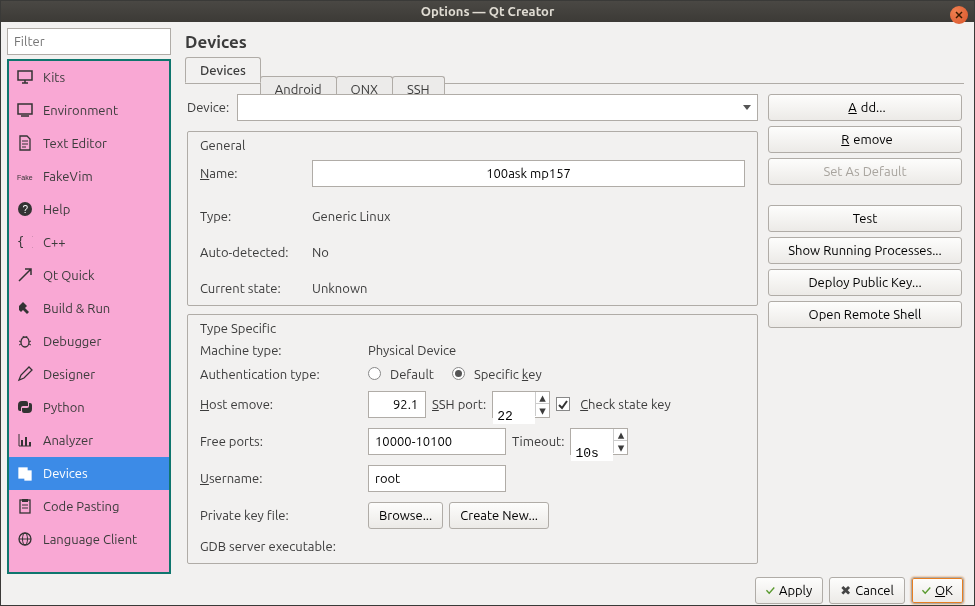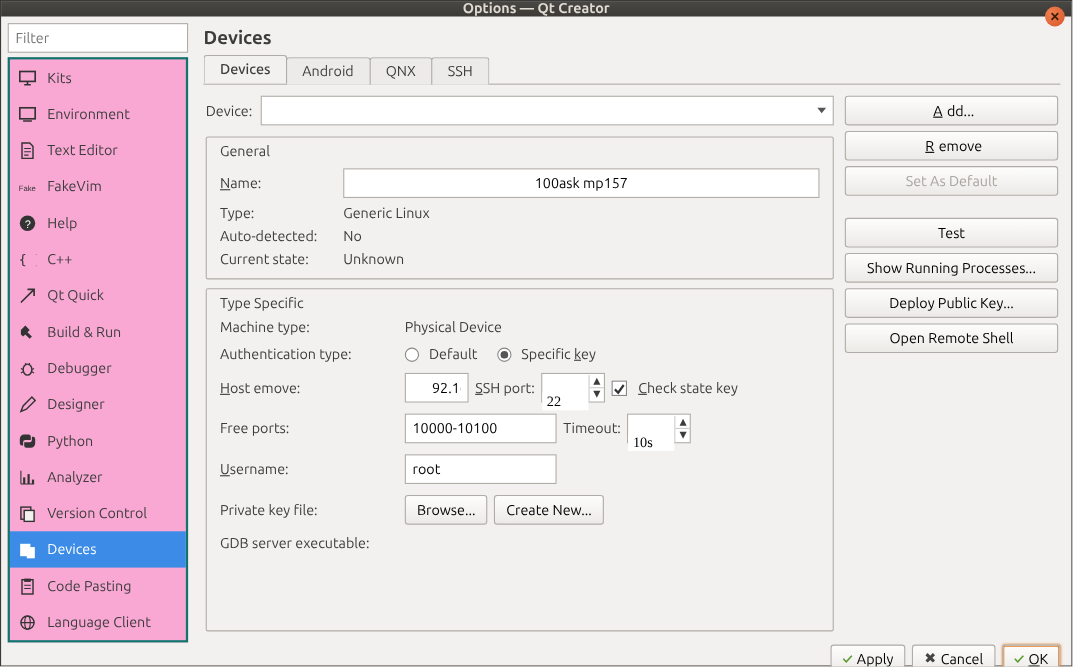--- a/index.html
+++ b/index.html
@@ -13,44 +13,44 @@
   .filter { height:27px; border:1px solid #b0aca7; background:#fff; padding:3px 6px; font-family:inherit; font-size:13px; width:100%; }
   .catlist { flex:1; border:2px solid #0f766e; background:#f9a8d4; margin-top:4px; overflow:auto; }
   .catitem { height:33px; display:flex; align-items:center; padding:0 8px; gap:10px; cursor:pointer; white-space:nowrap; }
   .catitem .ic { width:16px; height:16px; display:flex; align-items:center; justify-content:center; }
   .catitem .ic svg { width:16px; height:16px; }
   .catitem.selected { background:#3c8be7; color:#fff; }
   .catitem.selected svg * { stroke:#fff !important; fill:#fff !important; }
   .main { flex:1; display:flex; flex-direction:column; padding:10px 10px 4px 10px; }
   .main h1 { margin:0 0 6px 0; font-size:17px; font-weight:bold; }
   .tabbar { display:flex; align-items:flex-end; height:27px; border-bottom:1px solid #b0aca7; }
-  .tab { padding:5px 14px; border:1px solid #b0aca7; border-bottom:none; background:#ecebea; margin-right:-1px; cursor:pointer; position:relative; top:1px; border-top-left-radius:3px; border-top-right-radius:3px; }
+  .tab { padding:5px 14px; border:1px solid #b0aca7; border-bottom:none; background:#ecebea; margin-right:-1px; cursor:pointer; position:relative; top:18px; border-top-left-radius:3px; border-top-right-radius:3px; }
   .tab.active { background:#f2f1f0; top:0; border-bottom:1px solid #f2f1f0; z-index:2; font-weight:500;}
   .tabbody { flex:1; padding:10px 2px 0 2px; display:flex; gap:10px; }
   .leftcol { flex:1; display:flex; flex-direction:column; }
   .rightcol { width:194px; display:flex; flex-direction:column; gap:5px; }
   .devrow { display:flex; align-items:center; gap:8px; margin-bottom:10px; }
   .select { flex:1; height:27px; border:1px solid #b0aca7; background:#fff; display:flex; align-items:center; padding:0 18px 0 6px; position:relative; cursor:pointer;}
   .select .caret { position:absolute; right:6px; top:10px; width:0; height:0; border-left:4px solid transparent; border-right:4px solid transparent; border-top:5px solid #555;}
   .groupbox { border:1px solid #b0aca7; border-radius:2px; padding:10px 12px 10px 12px; margin-bottom:8px; }
   .groupbox .title { font-size:13px; margin:-4px 0 8px 0; }
-  .grid { display:grid; grid-template-columns:112px 1fr; row-gap:7px; align-items:center; }
+  .grid { display:grid; grid-template-columns:112px 1fr; row-gap:22px; align-items:center; }
   .grid2 { display:grid; grid-template-columns:168px 1fr; row-gap:10px; align-items:center; }
   input[type=text].tf { height:27px; border:1px solid #b0aca7; padding:2px 6px; font-family:inherit; font-size:13px; background:#fff; }
   .btn { height:27px; border:1px solid #b0aca7; border-radius:3px; background:linear-gradient(#fdfdfc,#eceae7); padding:0 10px; font-family:inherit; font-size:13px; cursor:pointer; display:inline-flex; align-items:center; justify-content:center; gap:4px; }
   .btn:disabled { color:#a8a49e; cursor:default; }
   .btn.full { width:100%; }
   u.underletter { text-decoration:underline; text-underline-offset:1px; }
   .radio { width:13px; height:13px; border:1px solid #888; border-radius:50%; display:inline-flex; align-items:center; justify-content:center; margin-right:3px; background:#fff; cursor:pointer; vertical-align:-2px;}
   .radio .dot { width:7px; height:7px; border-radius:50%; background:#555; }
   .checkbox { width:14px; height:14px; border:1px solid #888; background:#fff; display:inline-flex; align-items:center; justify-content:center; margin-right:4px; cursor:pointer; vertical-align:-3px;}
   .checkbox svg { width:12px; height:12px; }
   .hrow { display:flex; align-items:center; gap:6px; }
   .spin { height:27px; border:1px solid #b0aca7; background:#fff; display:flex; align-items:center; }
-  .spin input { border:none; width:42px; padding:0 4px; font-family:Liberation Serif, serif; font-size:13px; outline:none;margin-top:25px; }
+  .spin input { border:none; width:42px; padding:0 4px; font-family:Liberation Mono, monospace; font-size:13px; outline:none;margin-top:25px; }
   .spin .arrows { width:14px; display:flex; flex-direction:column; border-left:1px solid #ccc;}
   .spin .arrows span { height:12px; display:flex; align-items:center; justify-content:center; cursor:pointer;}
   .spin .arrows span:first-child{ border-bottom:1px solid #ccc;}
   .bottombar { height:40px; border-top:0; display:flex; align-items:center; justify-content:flex-end; padding:0 10px; gap:6px; }
   .ok { background:linear-gradient(#fdfdfc,#eceae7); box-shadow:0 0 0 1px #e67e22 inset, 0 0 2px #e67e22; }
   .label { white-space:nowrap; }
   .greencheck { color:#5a9a2f; font-weight:bold;}
   .graycross { color:#444; font-weight:bold;}
 </style>
 </head>
@@ -175,29 +175,20 @@
             <span class="ic">
               <svg viewBox="0 0 16 16">
                 <line x1="2" y1="14" x2="2" y2="2" stroke="#333"></line>
                 <line x1="2" y1="14" x2="14" y2="14" stroke="#333"></line>
                 <rect x="4" y="8" width="2" height="6" fill="#333"></rect>
                 <rect x="8" y="5" width="2" height="9" fill="#333"></rect>
                 <rect x="12" y="10" width="2" height="4" fill="#333"></rect>
               </svg>
             </span>
             <span>Analyzer</span>
-          </div>
-        <div class="catitem">
-            <span class="ic">
-              <svg viewBox="0 0 16 16">
-                <rect x="2" y="2" width="9" height="11" fill="none" stroke="#333" stroke-width="1.3"></rect>
-                <rect x="5" y="5" width="9" height="10" fill="#f2f1f0" stroke="#333" stroke-width="1.3"></rect>
-              </svg>
-            </span>
-            <span>Version Control</span>
           </div>
         <div class="catitem selected">
             <span class="ic">
               <svg viewBox="0 0 16 16">
                 <rect x="2" y="3" width="8" height="10" fill="none" stroke="#fff" stroke-width="1.3"></rect>
                 <rect x="8" y="6" width="6" height="9" fill="#3c8be7" stroke="#fff" stroke-width="1.3"></rect>
               </svg>
             </span>
             <span>Devices</span>
           </div>

